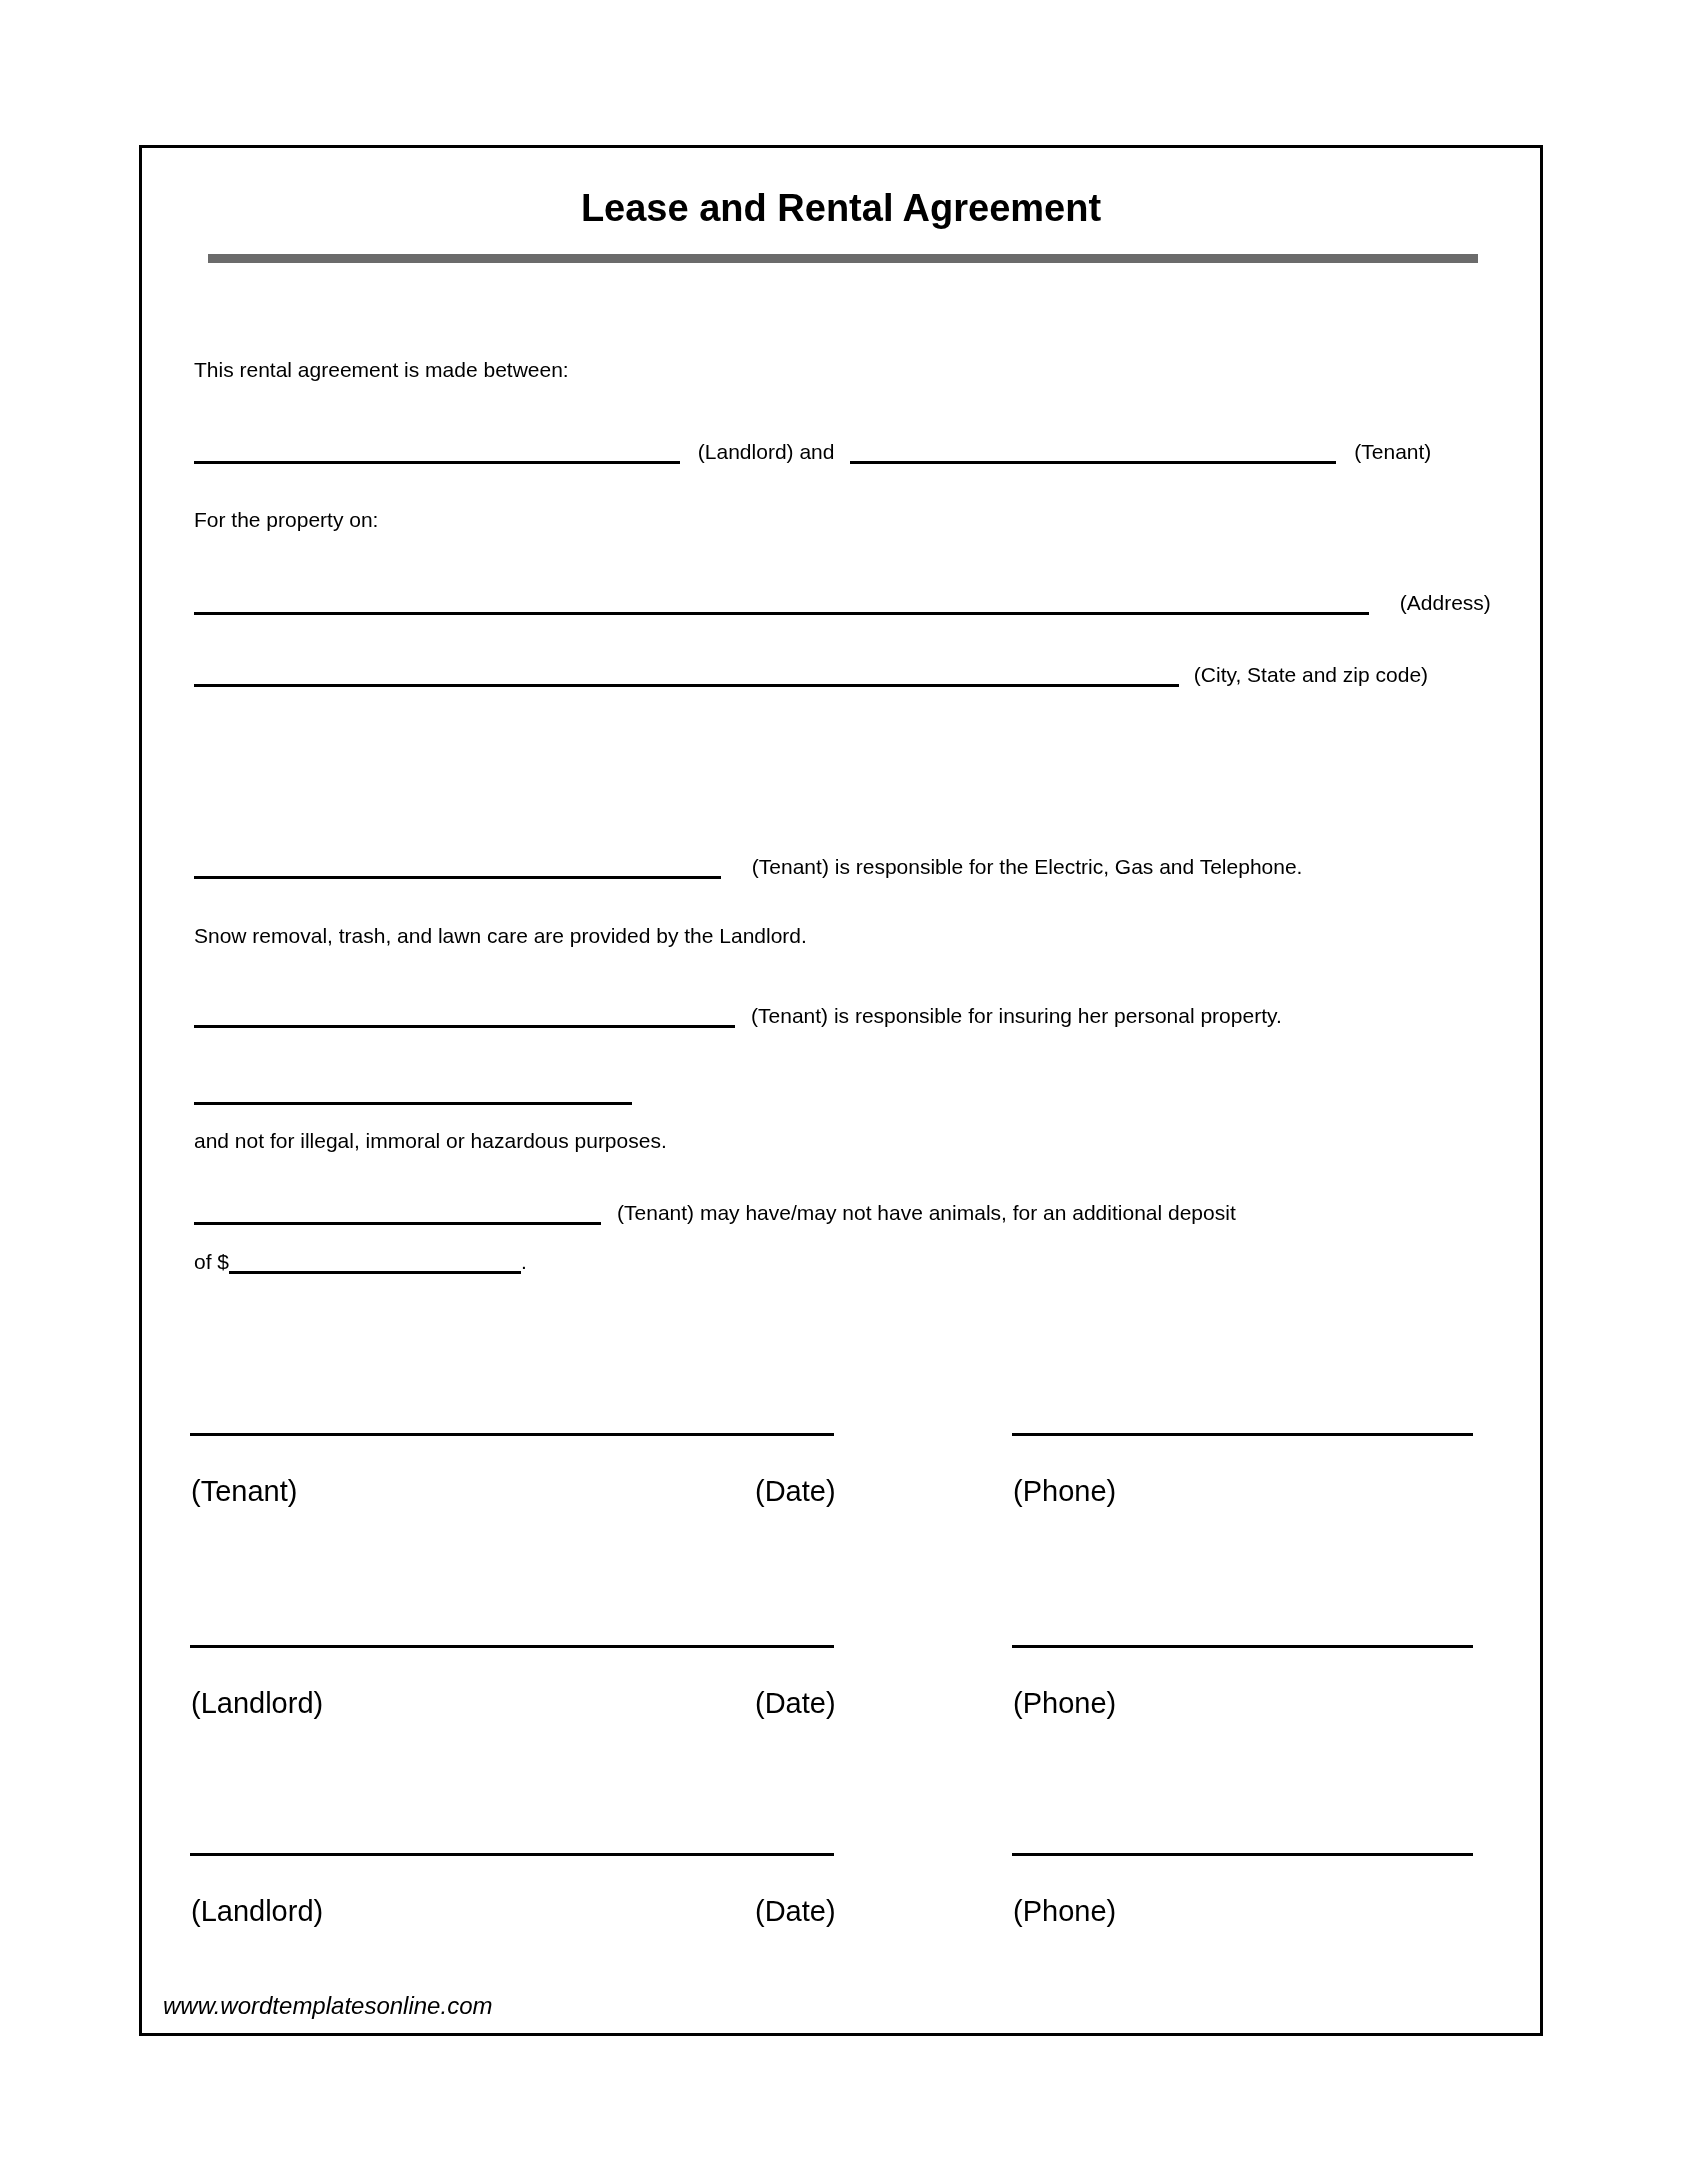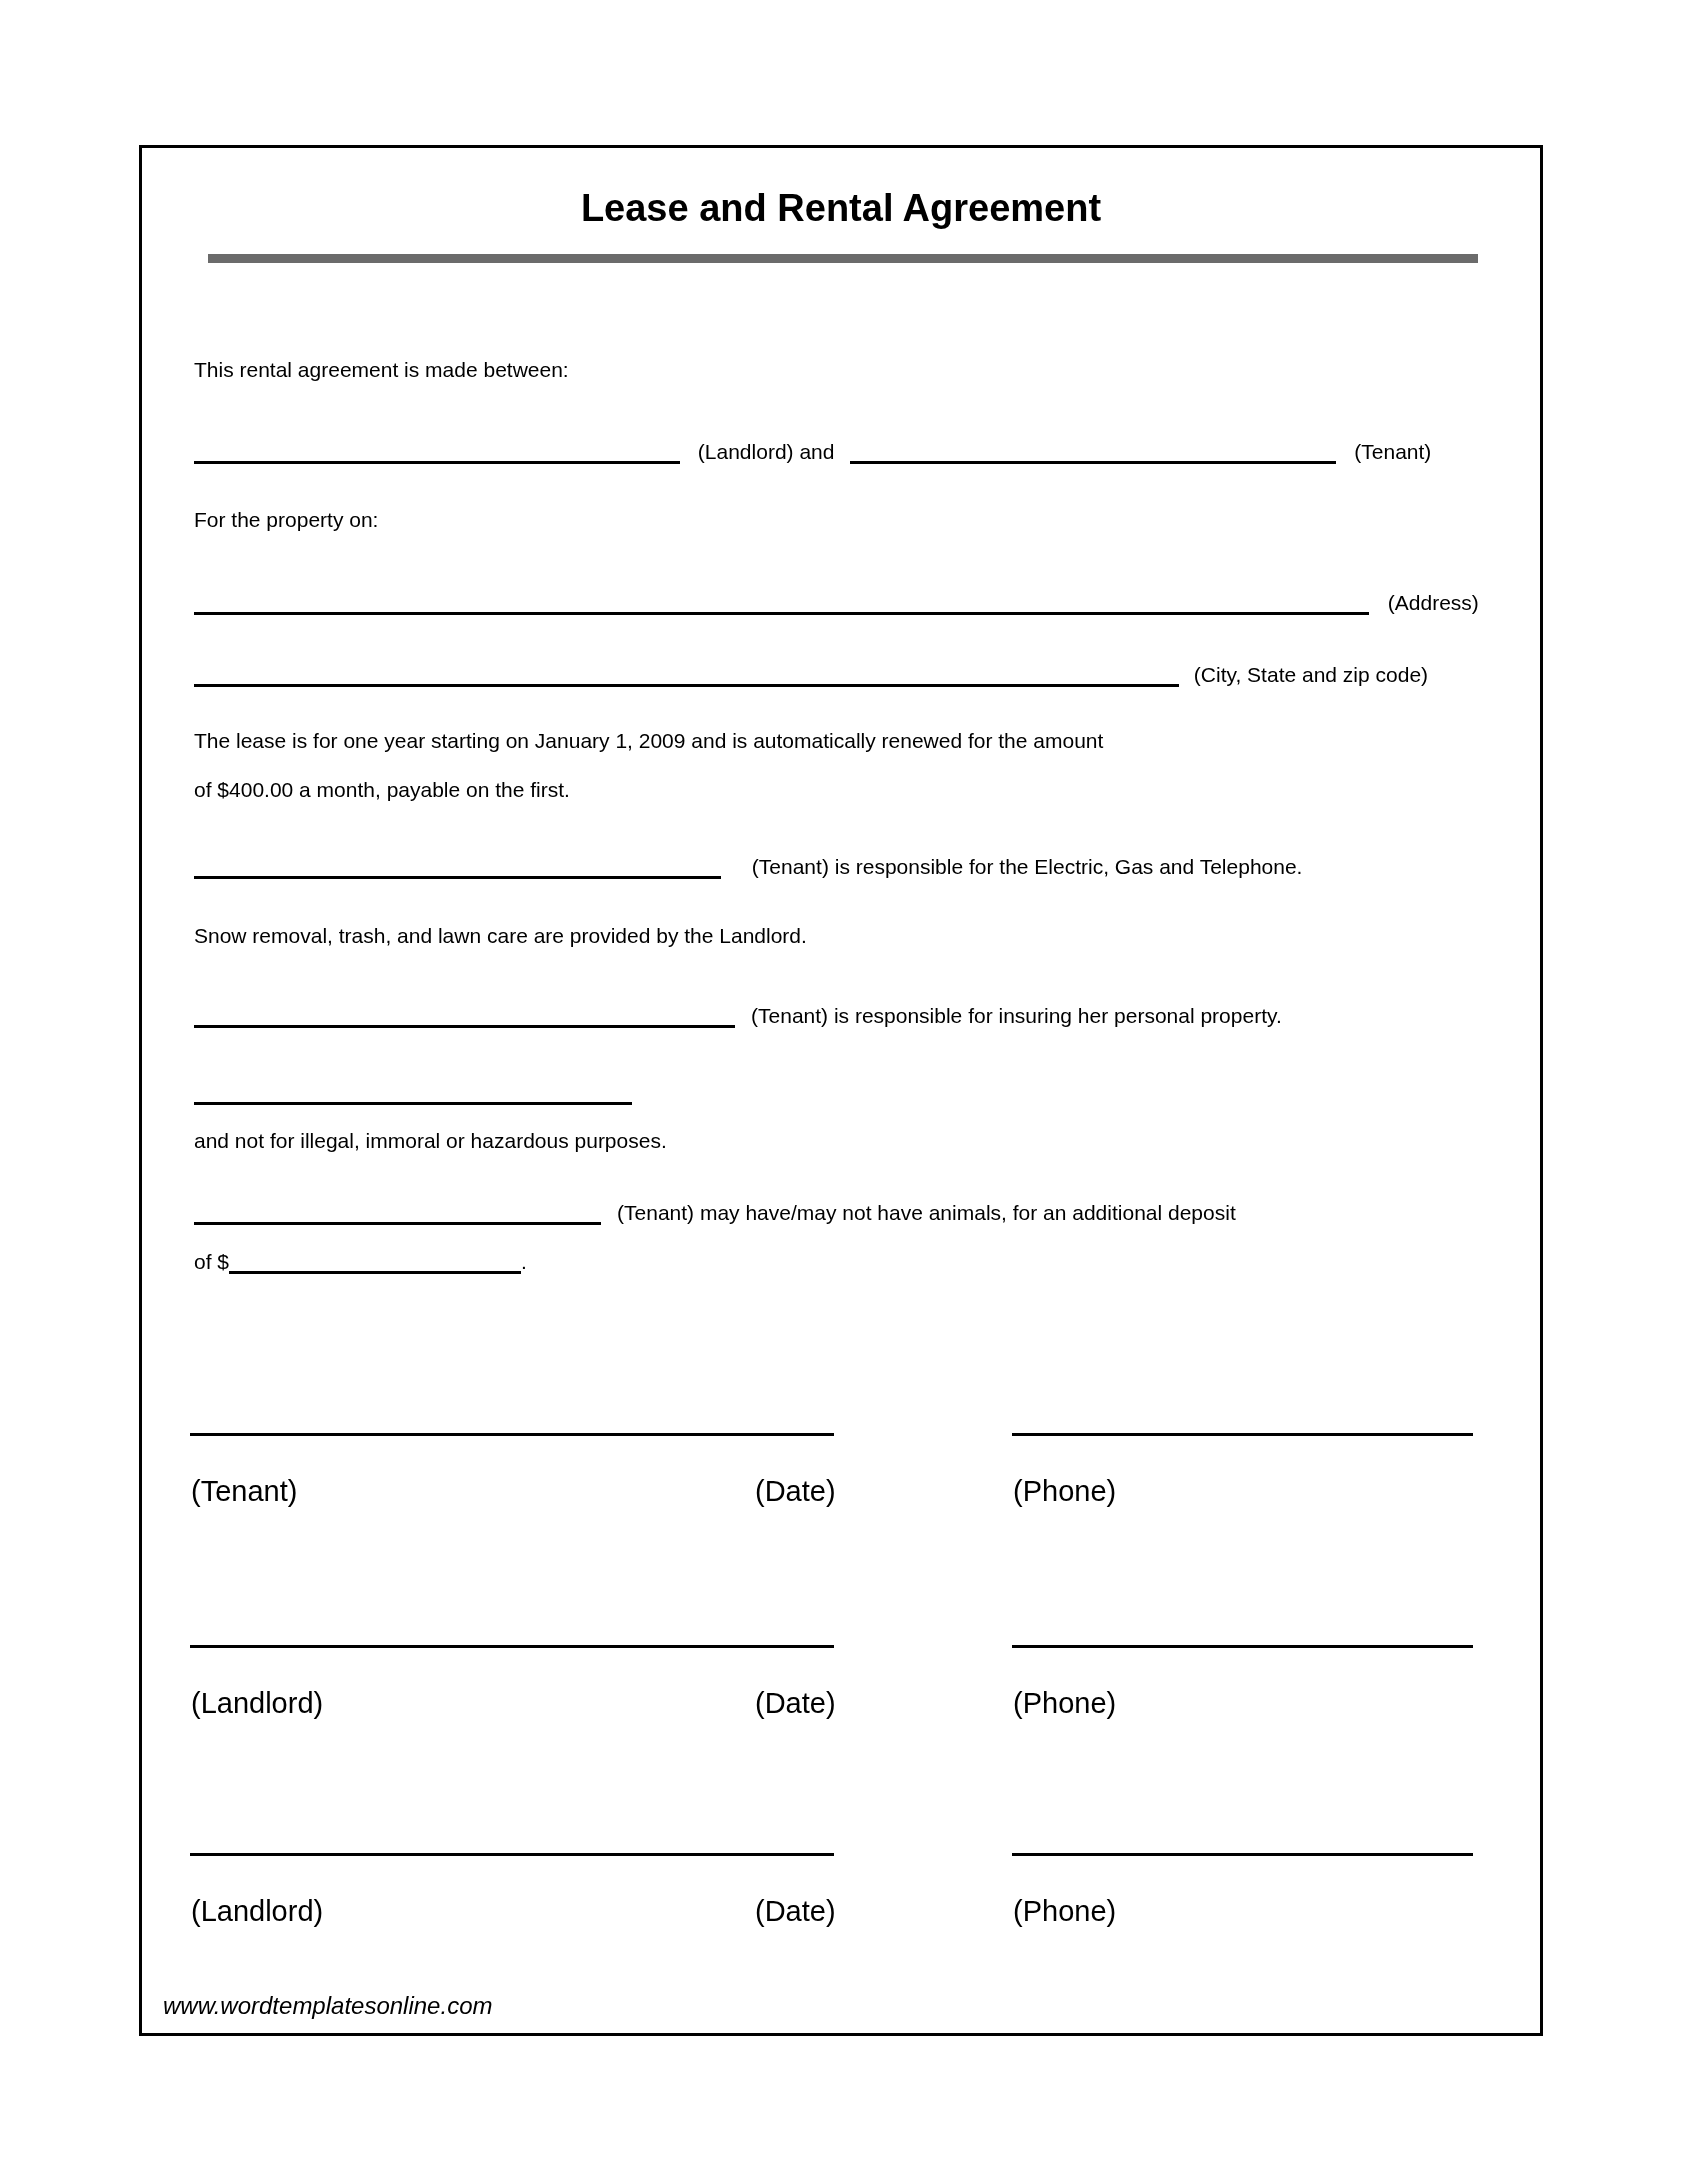--- a/index.html
+++ b/index.html
@@ -84,32 +84,28 @@
 
   <div class="abs body-text nowrap" style="top:279px;">
     <span class="blank" style="width:486px;"></span>
     <span style="margin:0 10.2px 0 12px;">(Landlord) and</span>
     <span class="blank" style="width:486px;"></span>
     <span style="margin-left:12px;">(Tenant)</span>
   </div>
 
   <div class="abs body-text nowrap" style="top:430px;">
     <span class="blank" style="width:1175px;"></span>
-    <span style="margin-left:13px;">(Address)</span>
+    <span style="margin-left:25px;">(Address)</span>
   </div>
 
   <div class="abs body-text nowrap" style="top:502px;">
     <span class="blank" style="width:985px;"></span>
     <span style="margin-left:9px;">(City, State and zip code)</span>
   </div>
 
-  <div class="abs body-text" style="top:568px;">
-    <span>The lease is for one year starting on January 1, 2009 and is automatically renewed for the amount</span><br>
-    <span>of $400.00 a month, payable on the first.</span>
-  </div>
 
   <div class="abs body-text nowrap" style="top:694px;">
     <span class="blank" style="width:527px;"></span>
     <span style="margin-left:25px;">(Tenant) is responsible for the Electric, Gas and Telephone.</span>
   </div>
 
   <div class="abs body-text" style="top:763px;">Snow removal, trash, and lawn care are provided by the Landlord.</div>
 
   <div class="abs body-text nowrap" style="top:843px;">
     <span class="blank" style="width:541px;"></span>

